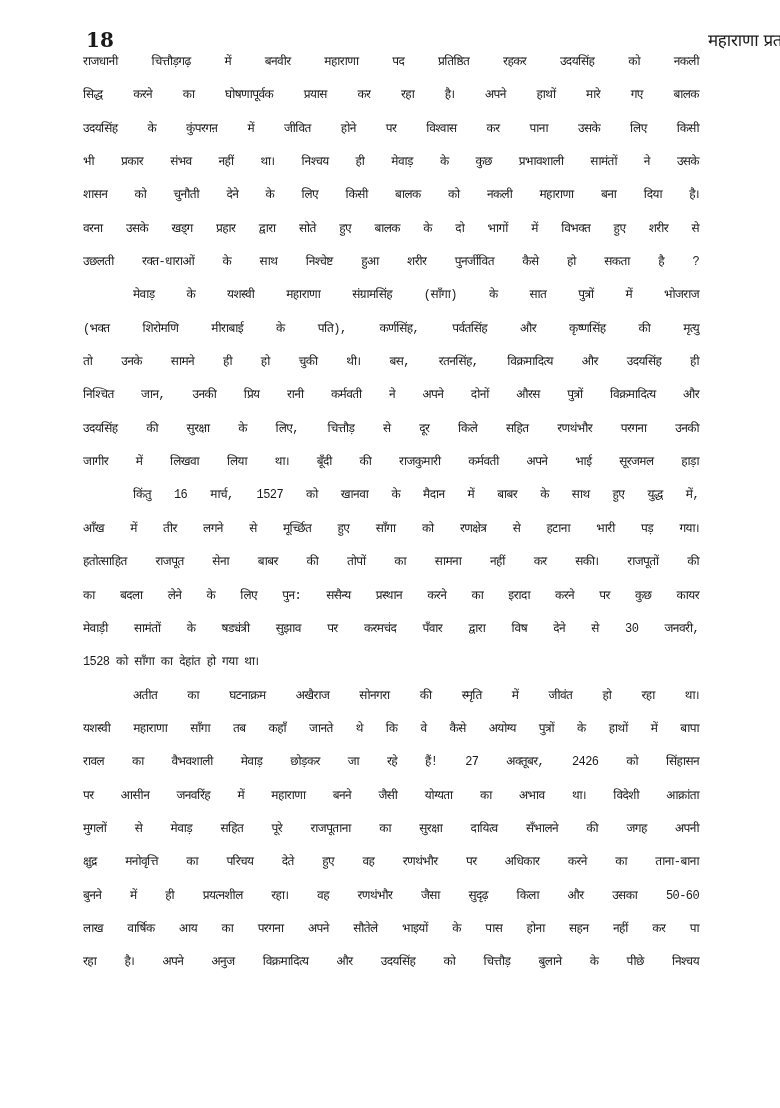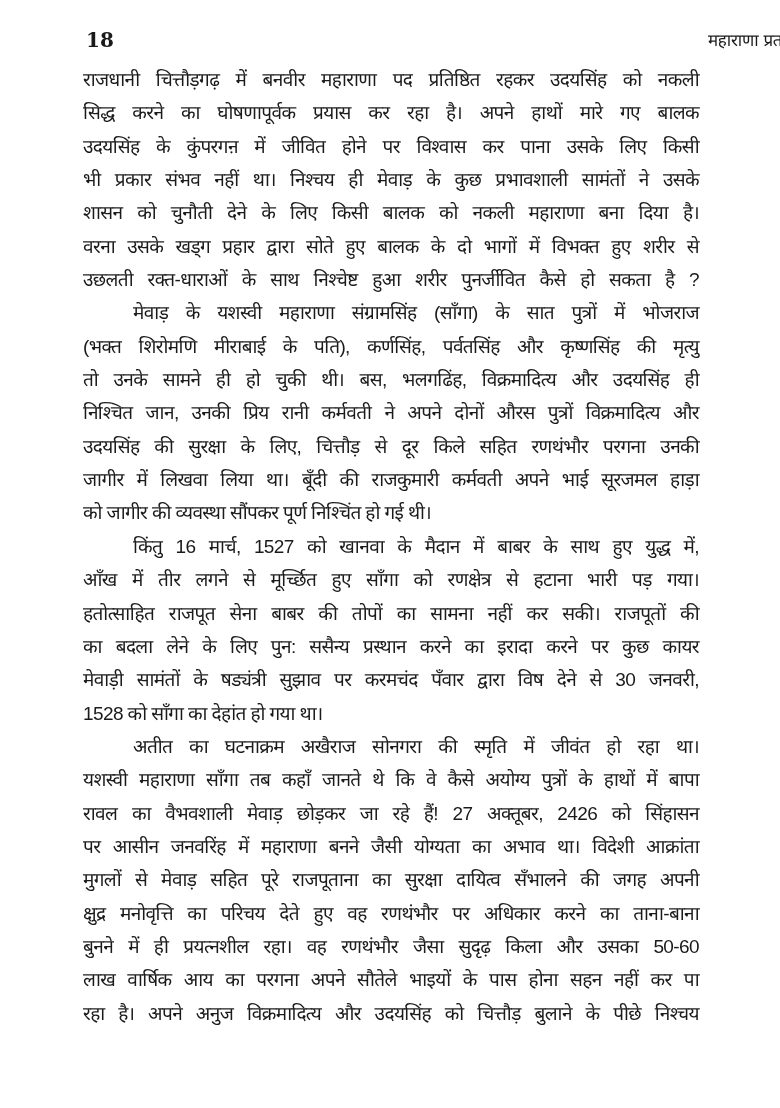--- a/index.html
+++ b/index.html
@@ -11,22 +11,22 @@
   .page-number {
     position: absolute; left: 86px; top: 0;
     font-family: "DejaVu Serif", serif; font-weight: bold; font-size: 20px; line-height: 32px;
   }
   .running-title {
     position: absolute; left: 16px; width: 780px; text-align: right; top: 0;
     font-family: "DejaVu Sans", sans-serif; font-weight: normal; font-size: 17px; line-height: 32px;
     letter-spacing: -0.3px;
   }
   .body-text {
-    position: absolute; left: 83px; top: 63px; width: 616px;
-    font-family: Liberation Sans, sans-serif; font-size: 19px; line-height: 33.35px;
+    position: absolute; left: 83px; top: 46px; width: 616px;
+    font-family: Liberation Mono, monospace; font-size: 12px; line-height: 33.35px;
     letter-spacing: -0.6px;
   }
   .line {
     display: block; height: 33.35px; white-space: nowrap;
     text-align: justify; text-align-last: justify; overflow: visible;
   }
   .line.last { text-align-last: left; }
   .line.indent { padding-left: 50px; }
 </style>
 </head>
@@ -45,25 +45,24 @@
     <span class="line">उदयसिंह के कुंपरगऩ में जीवित होने पर विश्वास कर पाना उसके लिए किसी</span>
     <span class="line">भी प्रकार संभव नहीं था। निश्चय ही मेवाड़ के कुछ प्रभावशाली सामंतों ने उसके</span>
     <span class="line">शासन को चुनौती देने के लिए किसी बालक को नकली महाराणा बना दिया है।</span>
     <span class="line">वरना उसके खड्ग प्रहार द्वारा सोते हुए बालक के दो भागों में विभक्त हुए शरीर से</span>
     <span class="line">उछलती रक्त-धाराओं के साथ निश्चेष्ट हुआ शरीर पुनर्जीवित कैसे हो सकता है ?</span>
   </div>
 
   <div>
     <span class="line indent">मेवाड़ के यशस्वी महाराणा संग्रामसिंह (साँगा) के सात पुत्रों में भोजराज</span>
     <span class="line">(भक्त शिरोमणि मीराबाई के पति), कर्णसिंह, पर्वतसिंह और कृष्णसिंह की मृत्यु</span>
-    <span class="line">तो उनके सामने ही हो चुकी थी। बस, भलगढिंह, विक्रमादित्य और उदयसिंह ही</span>
+    <span class="line">तो उनके सामने ही हो चुकी थी। बस, रतनसिंह, विक्रमादित्य और उदयसिंह ही</span>
     <span class="line">निश्चित जान, उनकी प्रिय रानी कर्मवती ने अपने दोनों औरस पुत्रों विक्रमादित्य और</span>
     <span class="line">उदयसिंह की सुरक्षा के लिए, चित्तौड़ से दूर किले सहित रणथंभौर परगना उनकी</span>
     <span class="line">जागीर में लिखवा लिया था। बूँदी की राजकुमारी कर्मवती अपने भाई सूरजमल हाड़ा</span>
-    <span class="line last">को जागीर की व्यवस्था सौंपकर पूर्ण निश्चिंत हो गई थी।</span>
   </div>
 
   <div>
     <span class="line indent">किंतु 16 मार्च, 1527 को खानवा के मैदान में बाबर के साथ हुए युद्ध में,</span>
     <span class="line">आँख में तीर लगने से मूर्च्छित हुए साँगा को रणक्षेत्र से हटाना भारी पड़ गया।</span>
     <span class="line">हतोत्साहित राजपूत सेना बाबर की तोपों का सामना नहीं कर सकी। राजपूतों की</span>
     <span class="line">का बदला लेने के लिए पुन: ससैन्य प्रस्थान करने का इरादा करने पर कुछ कायर</span>
     <span class="line">मेवाड़ी सामंतों के षड्यंत्री सुझाव पर करमचंद पँवार द्वारा विष देने से 30 जनवरी,</span>
     <span class="line last">1528 को साँगा का देहांत हो गया था।</span>
   </div>

